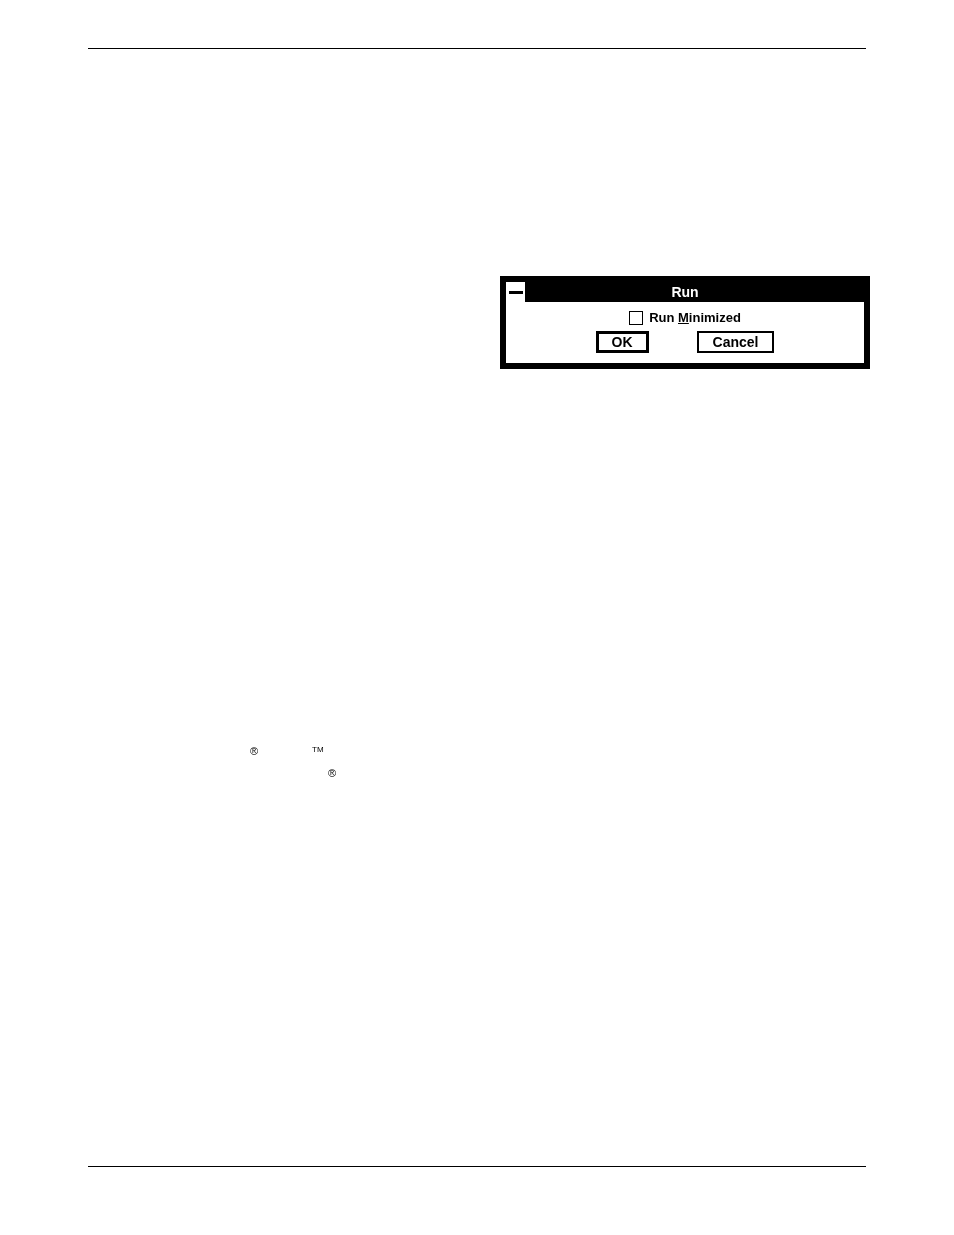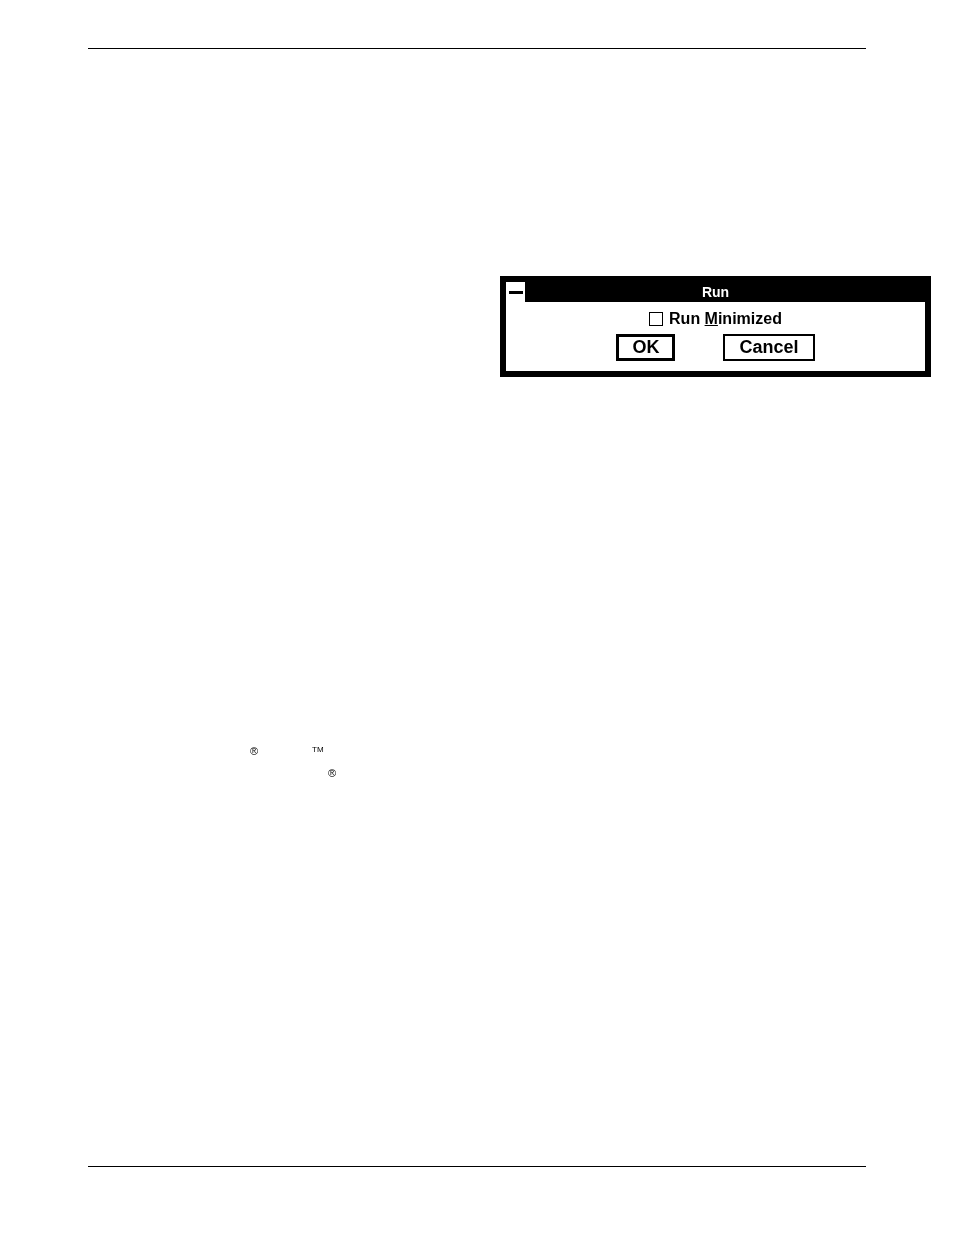--- a/index.html
+++ b/index.html
@@ -27,21 +27,21 @@
       bottom: 68px;
       left: 88px;
       right: 88px;
       height: 1px;
       background: #000;
     }
     .run-dialog {
       position: absolute;
       top: 276px;
       left: 500px;
-      width: 431px;
+      width: 370px;
       border: 6px solid #000;
       background: #fff;
     }
     .titlebar {
       background: #000;
       color: #fff;
       height: 20px;
       display: flex;
       align-items: center;
       position: relative;
@@ -102,36 +102,36 @@
       margin-bottom: 6px;
     }
     .checkbox {
       width: 14px;
       height: 14px;
       border: 1px solid #000;
       background: #fff;
       margin-right: 6px;
     }
     .checkbox-label {
-      font-size: 16px;
+      font-size: 13px;
       font-weight: bold;
       font-family: Arial, sans-serif;
     }
     .checkbox-label .underline {
       text-decoration: underline;
     }
     .button-row {
       display: flex;
       justify-content: center;
       gap: 48px;
     }
     .btn {
       border: 2px solid #000;
       background: #fff;
-      font-size: 18px;
+      font-size: 14px;
       font-weight: bold;
       font-family: Arial, sans-serif;
       padding: 1px 14px;
       cursor: pointer;
     }
     .btn.default {
       border-width: 3px;
       padding: 0px 13px;
     }
     .trademark-area {

